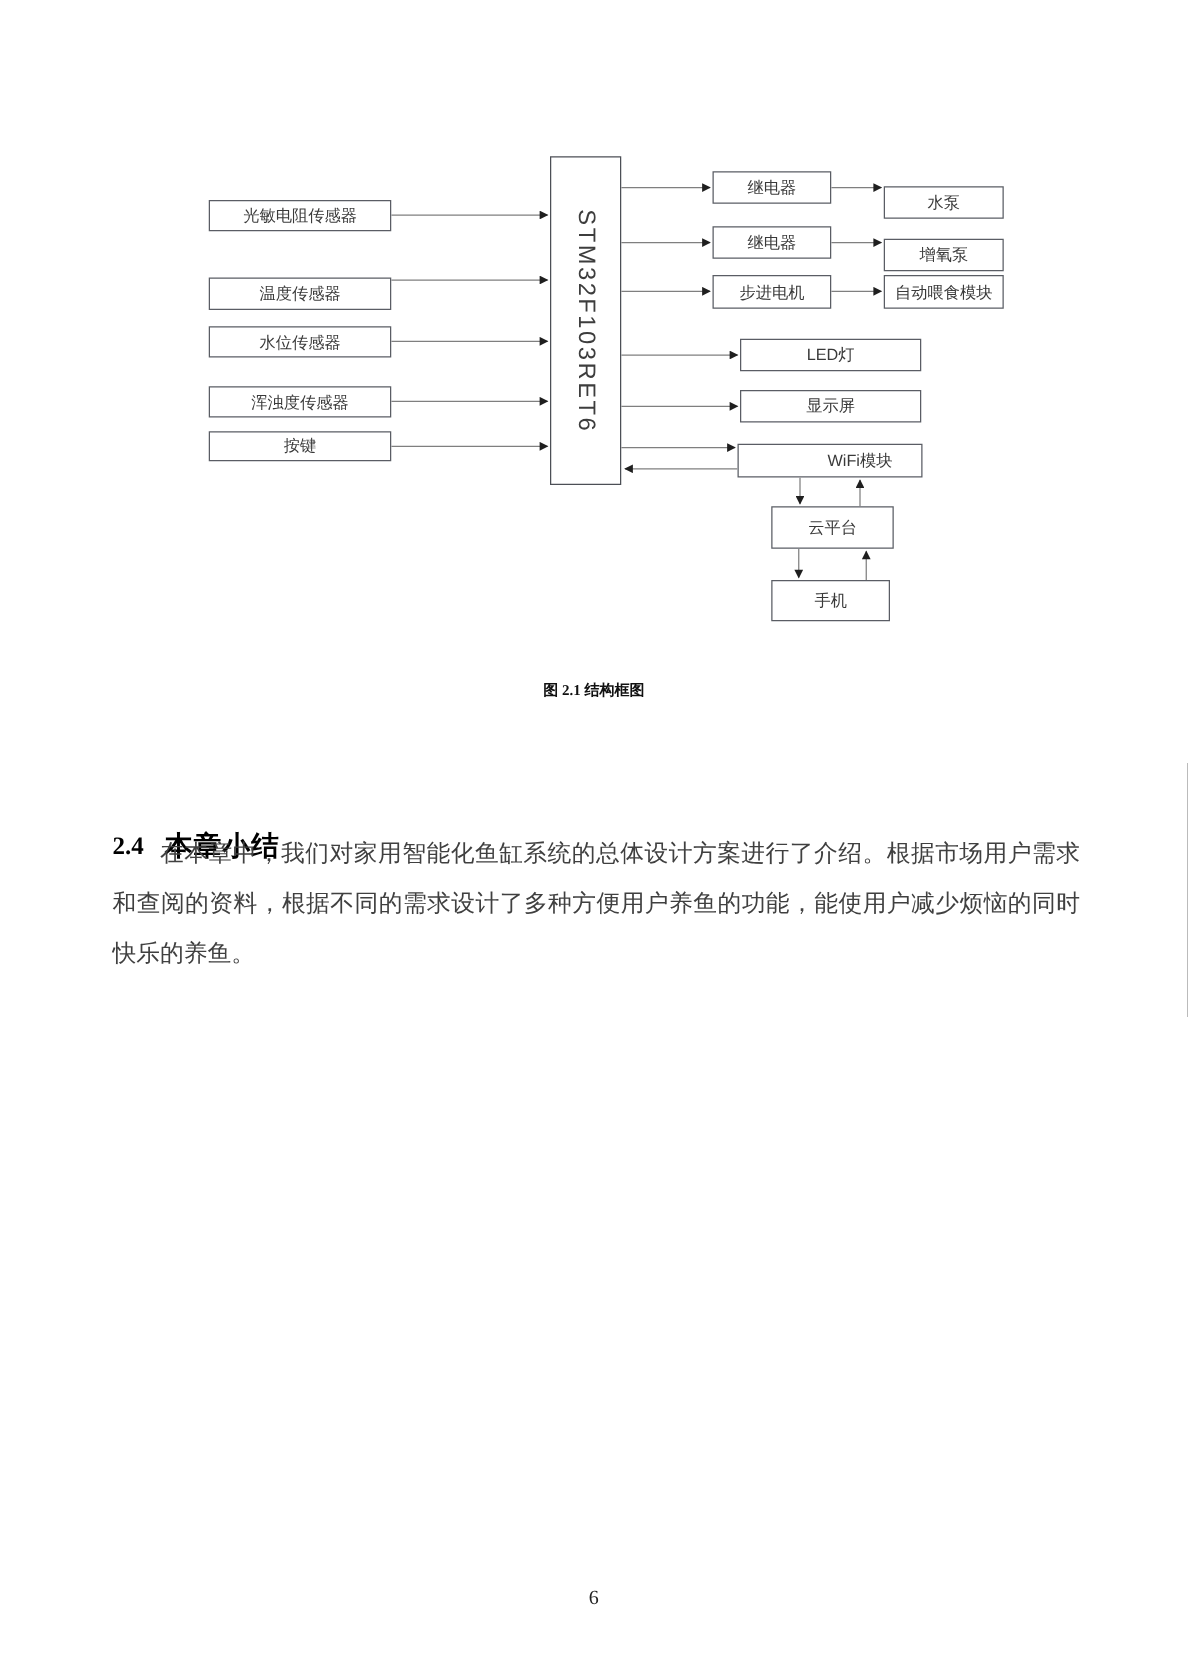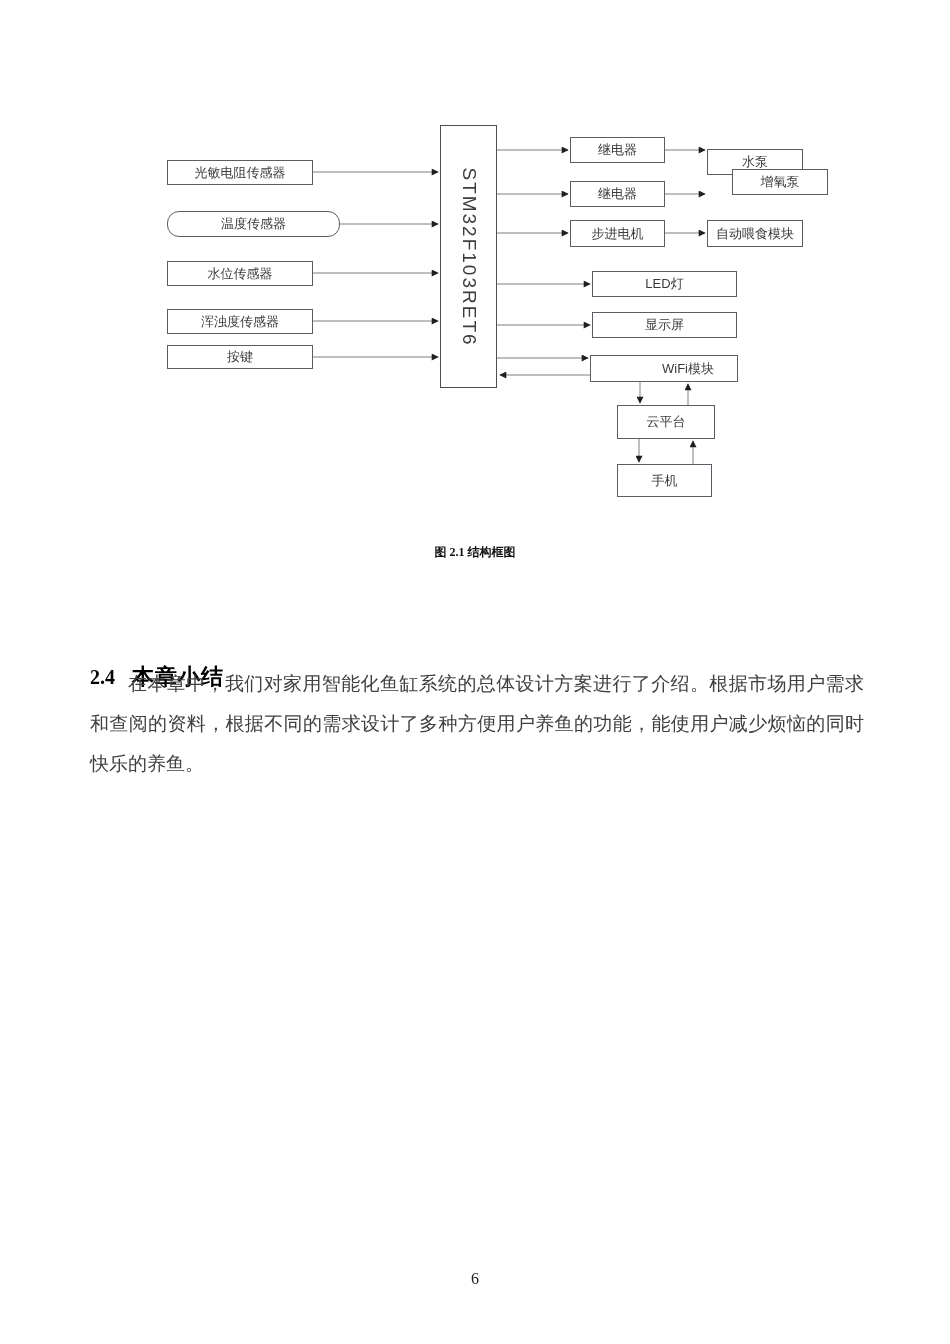--- a/index.html
+++ b/index.html
@@ -109,21 +109,21 @@
         <line x1="688" y1="405" x2="688" y2="384" marker-end="url(#arr)"></line>
 
         <line x1="639" y1="439" x2="639" y2="462" marker-end="url(#arr)"></line>
         <line x1="693" y1="464" x2="693" y2="441" marker-end="url(#arr)"></line>
       </g>
     </svg>
 
     <div class="dbox" style="left:167px;top:160px;width:146px;height:25px;">
       <span>光敏电阻传感器</span>
     </div>
-    <div class="dbox" style="left:167px;top:211px;width:173px;height:26px;border-radius:12px;">
+    <div class="dbox" style="left:167px;top:222px;width:146px;height:26px;">
       <span>温度传感器</span>
     </div>
     <div class="dbox" style="left:167px;top:261px;width:146px;height:25px;">
       <span>水位传感器</span>
     </div>
     <div class="dbox" style="left:167px;top:309px;width:146px;height:25px;">
       <span>浑浊度传感器</span>
     </div>
     <div class="dbox" style="left:167px;top:345px;width:146px;height:24px;">
       <span>按键</span>
@@ -139,21 +139,21 @@
     <div class="dbox" style="left:570px;top:181px;width:95px;height:26px;">
       <span>继电器</span>
     </div>
     <div class="dbox" style="left:570px;top:220px;width:95px;height:27px;">
       <span>步进电机</span>
     </div>
 
     <div class="dbox" style="left:707px;top:137px;width:96px;height:26px;margin-top:12px;">
       <span>水泵</span>
     </div>
-    <div class="dbox" style="left:707px;top:169px;width:96px;height:26px;margin-left:25px;">
+    <div class="dbox" style="left:707px;top:191px;width:96px;height:26px;">
       <span>增氧泵</span>
     </div>
     <div class="dbox" style="left:707px;top:220px;width:96px;height:27px;">
       <span>自动喂食模块</span>
     </div>
 
     <div class="dbox" style="left:592px;top:271px;width:145px;height:26px;">
       <span>LED灯</span>
     </div>
     <div class="dbox" style="left:592px;top:312px;width:145px;height:26px;">

